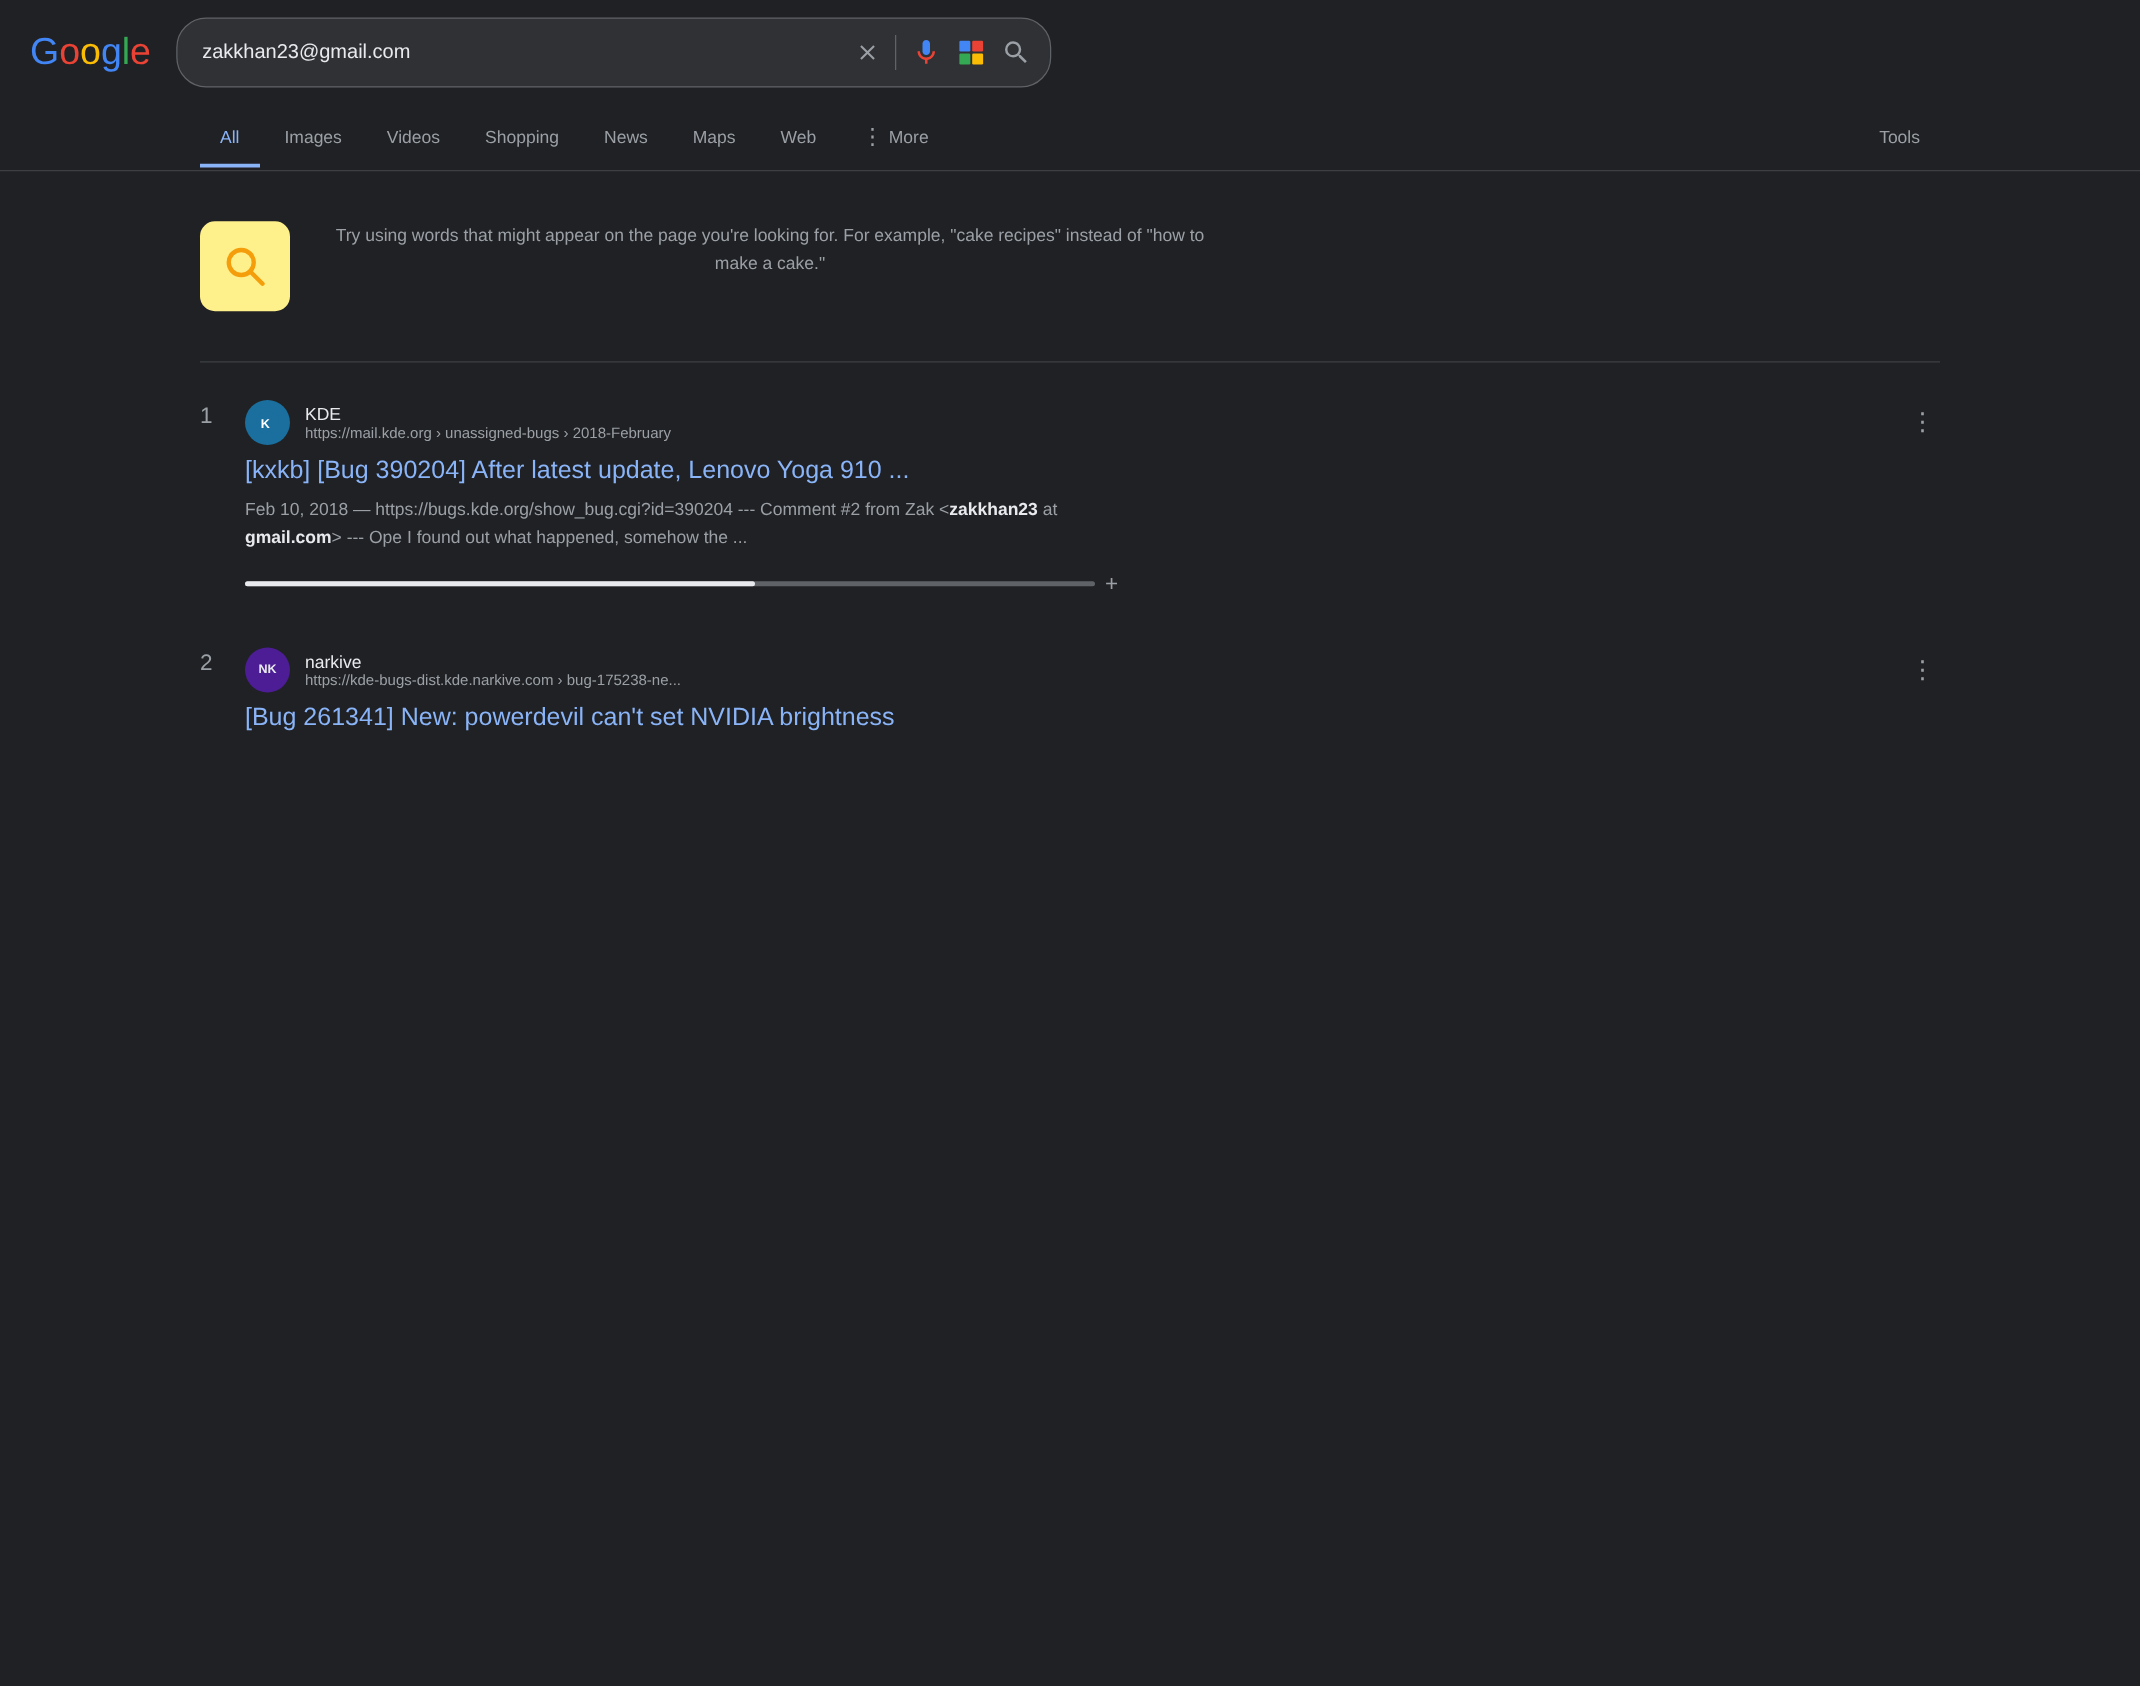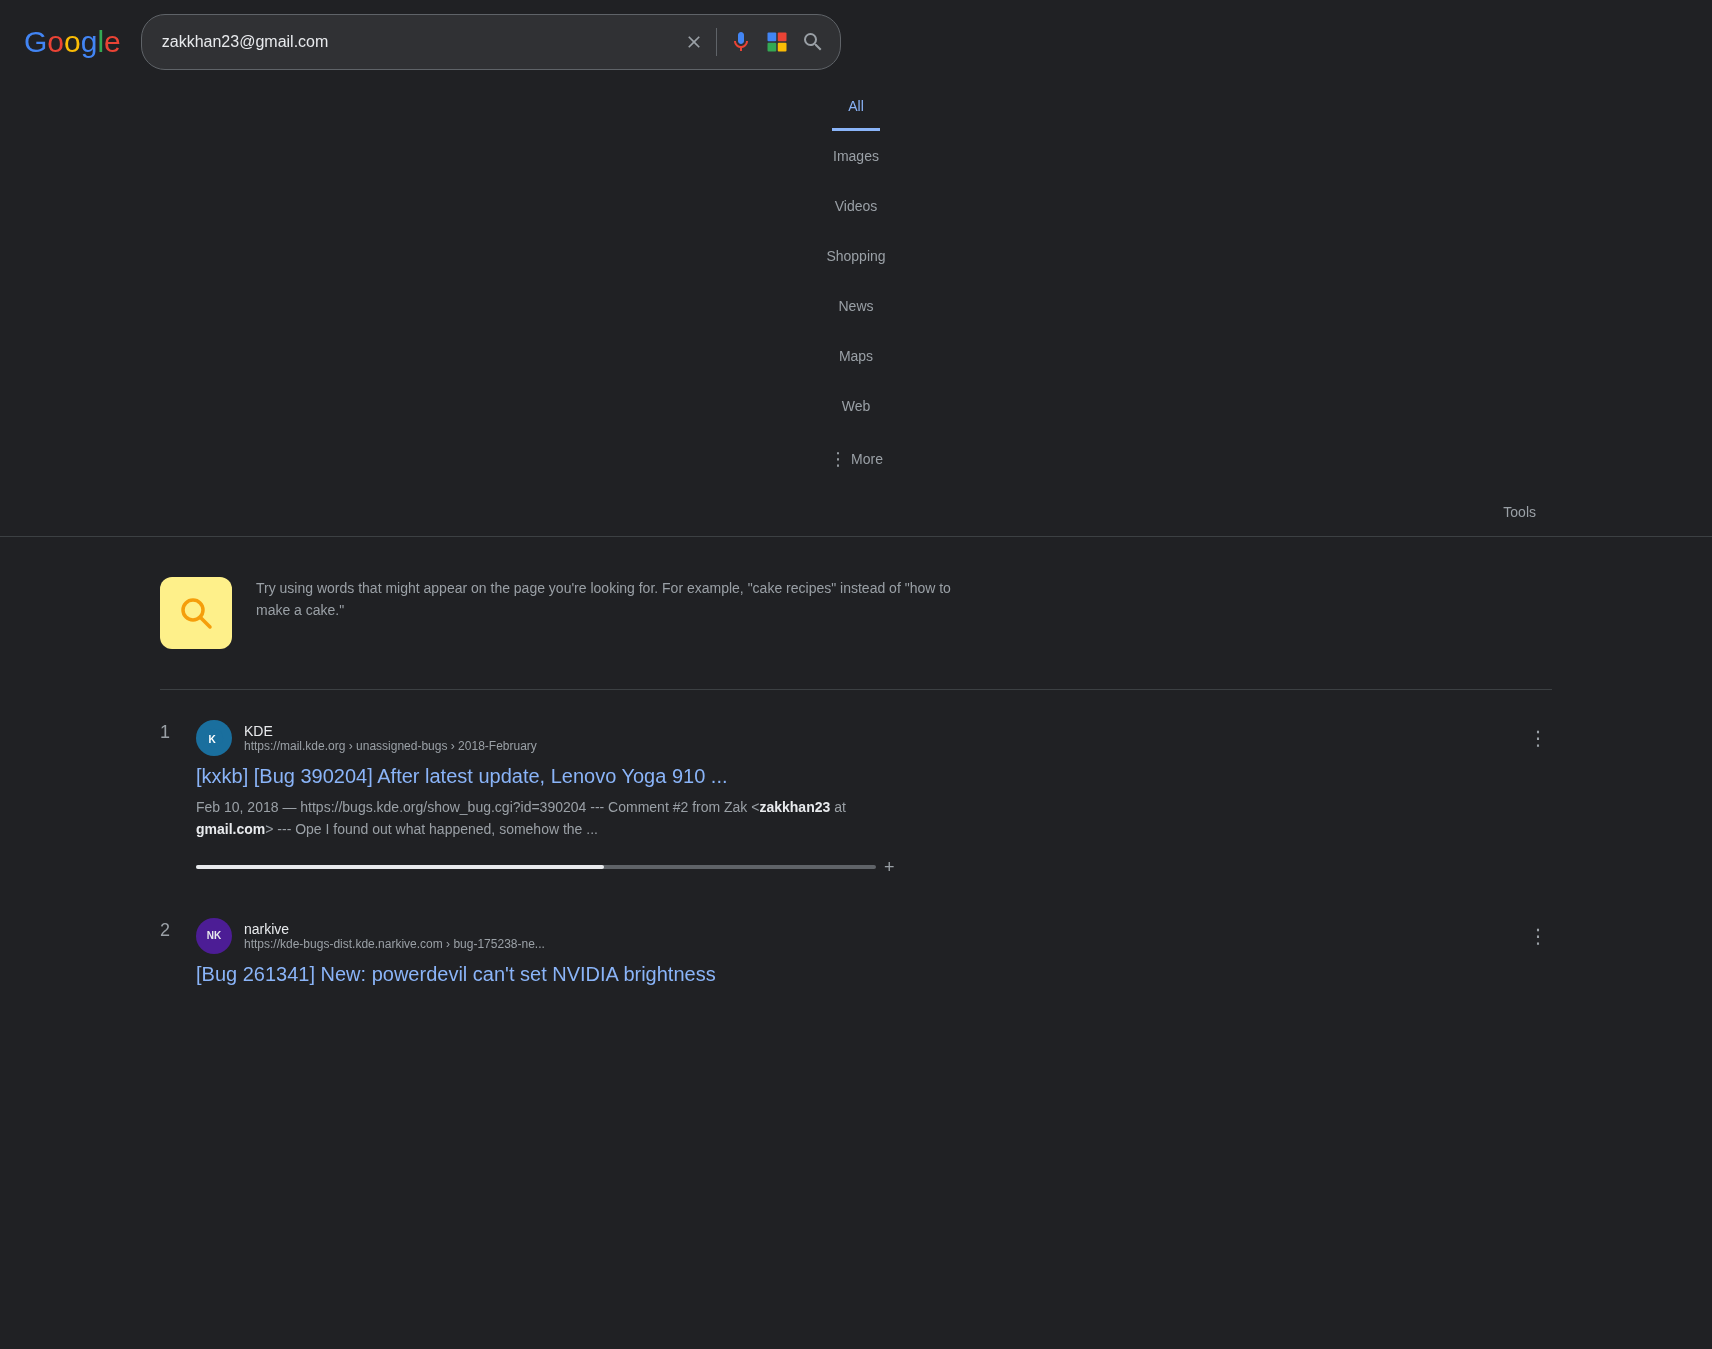--- a/index.html
+++ b/index.html
@@ -113,21 +113,20 @@
       fill: #9aa0a6;
     }
 
     
     .nav-tabs {
       display: flex;
       align-items: center;
       padding: 0 160px;
       border-bottom: 1px solid #3c4043;
       gap: 4px;
-      flex-direction: column;
     }
 
     .nav-tab {
       padding: 14px 16px;
       font-size: 14px;
       color: #9aa0a6;
       cursor: pointer;
       display: flex;
       align-items: center;
       gap: 6px;
@@ -181,20 +180,21 @@
       margin-bottom: 12px;
       line-height: 1.4;
     }
 
     .no-results-text p {
       font-size: 14px;
       color: #9aa0a6;
       line-height: 1.6;
       max-width: 720px;
       margin-bottom: 12px;
+      text-align: center;
     }
 
     .no-results-text .help-text {
       font-size: 14px;
       color: #9aa0a6;
     }
 
     .no-results-text .help-text strong {
       color: #e8eaed;
     }

